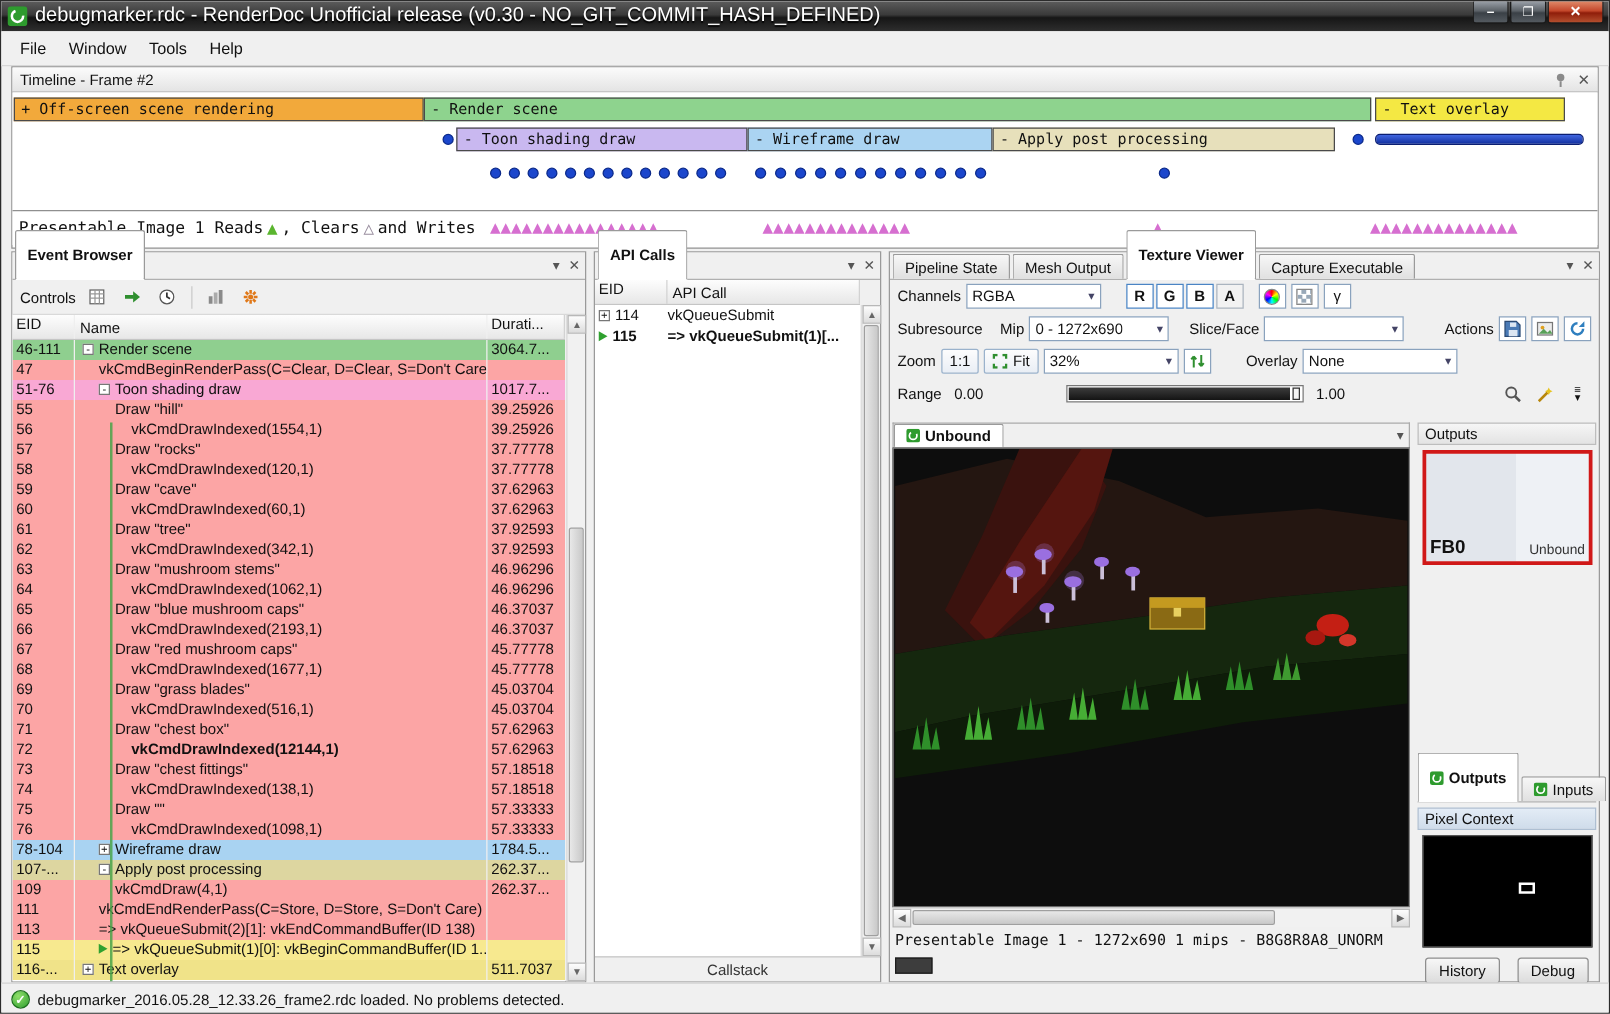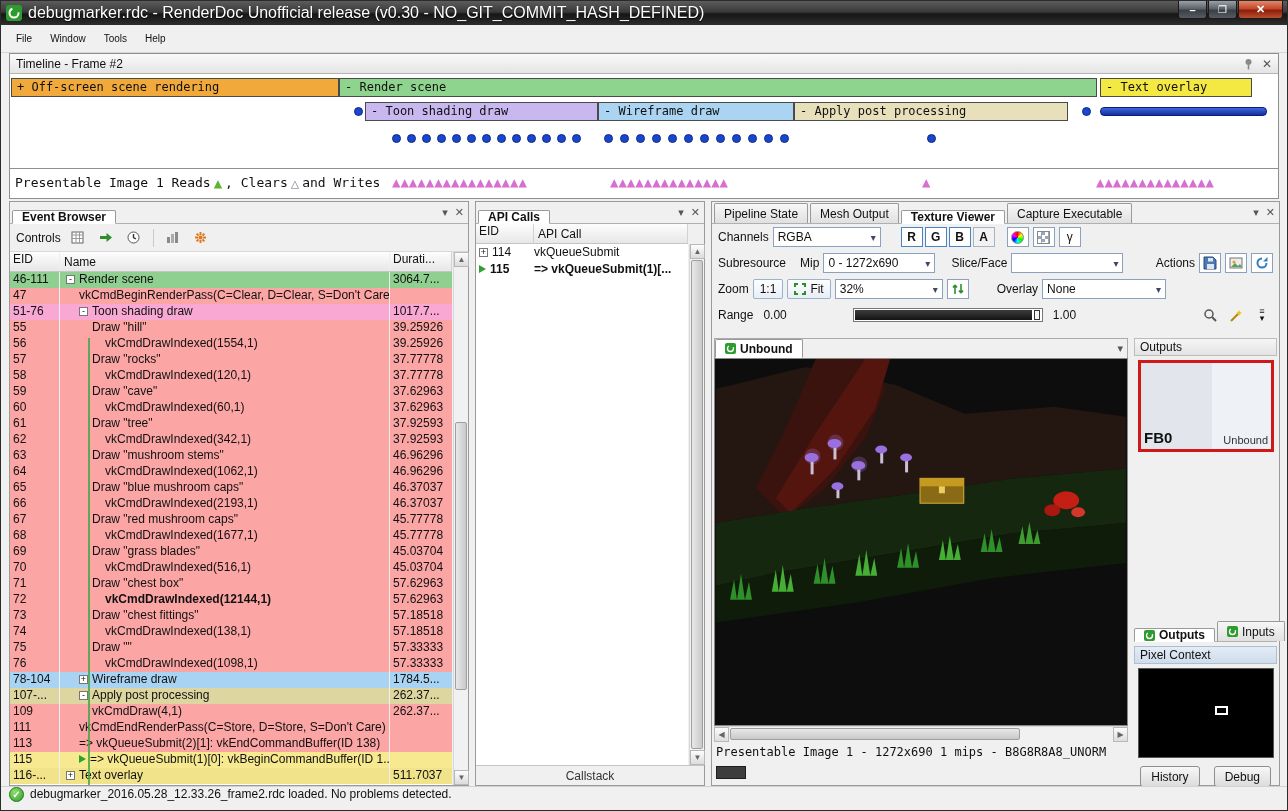--- a/index.html
+++ b/index.html
@@ -13,41 +13,41 @@
 .winbtns{margin-left:auto;display:flex;align-items:flex-start;height:100%;padding-right:4px}
 .wbtn{height:18px;border:1px solid #1a1a1a;border-top:none;border-radius:0 0 3px 3px;display:flex;align-items:center;justify-content:center;color:#fff;font-size:11px;margin-left:1px;background:linear-gradient(#9aa0a8,#5c6268 45%,#3a4046 55%,#555b61)}
 .wbtn.min,.wbtn.max{width:29px}
 .wbtn.close{width:45px;background:linear-gradient(#e08a6a,#c4472b 45%,#8f1d0a 55%,#b5502f)}
 .wbtn.min::after{content:"–";font-weight:bold}
 .wbtn.max::after{content:"❐";font-size:10px}
 .wbtn.close::after{content:"✕";font-weight:bold}
 
 
 .menubar{position:absolute;top:24px;left:0;right:0;height:28px;background:#f0f0f0;border-bottom:1px solid #d6d6d6;display:flex;align-items:center;padding-left:6px}
-.menu-item{padding:4px 9px;font-size:10px}
+.menu-item{padding:4px 9px;font-size:13px}
 
 
 .tl-panel{position:absolute;top:52px;left:8px;right:8px;height:146px;border:1px solid #8f8f8f;background:#fff}
 .tl-header{height:20px;background:linear-gradient(#fbfbfb,#e4e4e4);border-bottom:1px solid #b5b5b5;display:flex;align-items:center;padding:0 6px;font-size:12px}
 .tl-hicons{margin-left:auto;display:flex;gap:8px;align-items:center;color:#555}
 .tl-body{position:relative;height:94px;background:#fff;overflow:hidden}
 .tl-bar{position:absolute;height:19px;border:1px solid #4a4a4a;font-family:"DejaVu Sans Mono",monospace;font-size:12px;line-height:17px;padding-left:5px;white-space:nowrap;overflow:hidden;color:#101010}
 .tl-dot{position:absolute;width:9px;height:9px;border-radius:50%;background:#1b46cc;border:1px solid #0c2a8a}
 .tl-bluebar{position:absolute;height:9px;border-radius:4px;background:linear-gradient(#4166e0,#12309f);border:1px solid #0b1e72}
 .tl-band{position:relative;height:28px;border-top:1px solid #8f8f8f;background:#fff;font-family:"DejaVu Sans Mono",monospace;font-size:13px;display:flex;align-items:center;padding-left:5px;white-space:pre}
 .tri{font-size:14px;margin:0 3px}
 .tri.green{color:#5ab52f}
 .tri.hollow{color:#9a8fa0}
 .tri-group{position:absolute;top:4px;color:#d66fd0;font-size:14px;line-height:18px;letter-spacing:0;white-space:nowrap}
 
 
 .panel{position:absolute;top:200px;height:585px;background:#f0f0f0;border:1px solid #9a9a9a}
 .tabbar{position:relative;height:22px;background:#f0f0f0;border-bottom:1px solid #b0b0b0;display:flex;align-items:flex-end;padding-left:2px}
 .tab{height:20px;padding:2px 9px 2px 9px;border:1px solid #9a9a9a;border-bottom:none;border-radius:2px 2px 0 0;background:linear-gradient(#f7f7f7,#e0e0e0);margin-right:2px;font-size:12px;display:flex;align-items:center;gap:4px;white-space:nowrap}
-.tab.active{background:#fff;font-weight:bold;height:14px;margin-bottom:-1px;border-bottom:1px solid #fff}
+.tab.active{background:#fff;font-weight:bold;height:40px;margin-bottom:-1px;border-bottom:1px solid #fff}
 .tabicons{position:absolute;right:4px;top:4px;display:flex;gap:7px;color:#555;font-size:11px}
 .caret::after{content:"▾"}
 .xmark::after{content:"✕"}
 
 
 .eb-toolbar{height:28px;display:flex;align-items:center;gap:6px;padding:0 6px;border-bottom:1px solid #d9d9d9;background:#f0f0f0}
 .tool-sep{width:1px;height:18px;background:#c9c9c9;margin:0 2px}
 .tbtn{width:22px;height:22px;display:flex;align-items:center;justify-content:center;border:1px solid transparent;border-radius:2px}
 .eb-table{position:absolute;top:50px;left:0;right:16px;bottom:0;background:#fff;overflow:hidden}
 .eb-head{display:flex;height:20px;background:linear-gradient(#fdfdfd,#e7e7e7);border-bottom:1px solid #c5c5c5;font-size:12px}
@@ -113,21 +113,21 @@
 .fbname{font-weight:bold;font-size:15px}
 .fbsub{font-size:11px;color:#333;margin-left:auto}
 .side-tabs{position:absolute;top:284px;left:0;right:0;display:flex;align-items:flex-end;height:20px;border-bottom:1px solid #b0b0b0}
 .pc-header{position:absolute;top:308px;left:0;right:0;height:18px;background:linear-gradient(#e3ecf6,#cfdcea);border:1px solid #aebfd2;display:flex;align-items:center;padding:0 5px}
 .pcbox{position:absolute;top:330px;left:4px;width:136px;height:90px;background:#000;border:1px solid #555}
 .pcrect{position:absolute;left:57%;top:42%;width:13px;height:9px;border:2px solid #fff}
 .side-btns{position:absolute;top:428px;left:0;right:6px;display:flex;justify-content:flex-end;gap:14px}
 .pushbtn{height:21px;min-width:50px;border:1px solid #8e8e8e;border-radius:3px;background:linear-gradient(#f7f7f7,#dcdcdc);display:inline-flex;align-items:center;justify-content:center;padding:0 10px;font-size:12px}
 
 
-.statusbar{position:absolute;top:785px;left:0;right:0;height:26px;background:#f0f0f0;border-top:1px solid #d2d2d2;display:flex;gap:6px;padding:0 8px;font-size:12px}
+.statusbar{position:absolute;top:785px;left:0;right:0;height:26px;background:#f0f0f0;border-top:1px solid #d2d2d2;display:flex;align-items:center;gap:6px;padding:0 8px;font-size:12px}
 .okcheck{width:15px;height:15px;border-radius:50%;background:radial-gradient(circle at 35% 30%,#8fe06a,#2f9e2f);border:1px solid #1d701d;color:#fff;font-size:10px;display:flex;align-items:center;justify-content:center}
 .okcheck::after{content:"✓";font-weight:bold}
 
 svg{display:block}
 </style>
 </head>
 <body>
 
 <div class="titlebar">
   <span>

